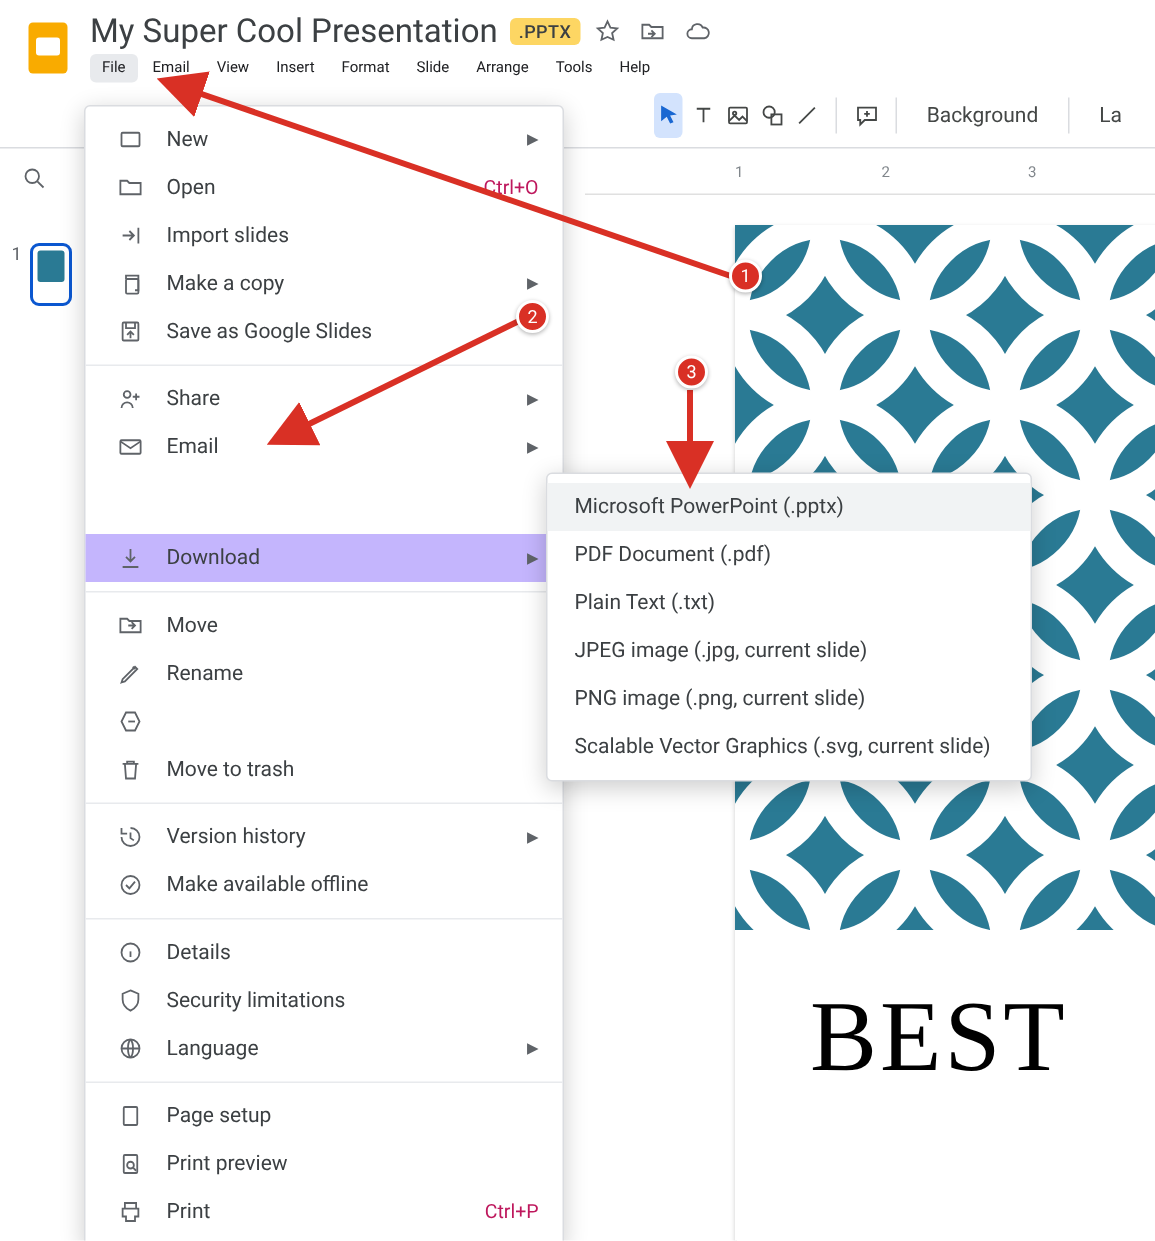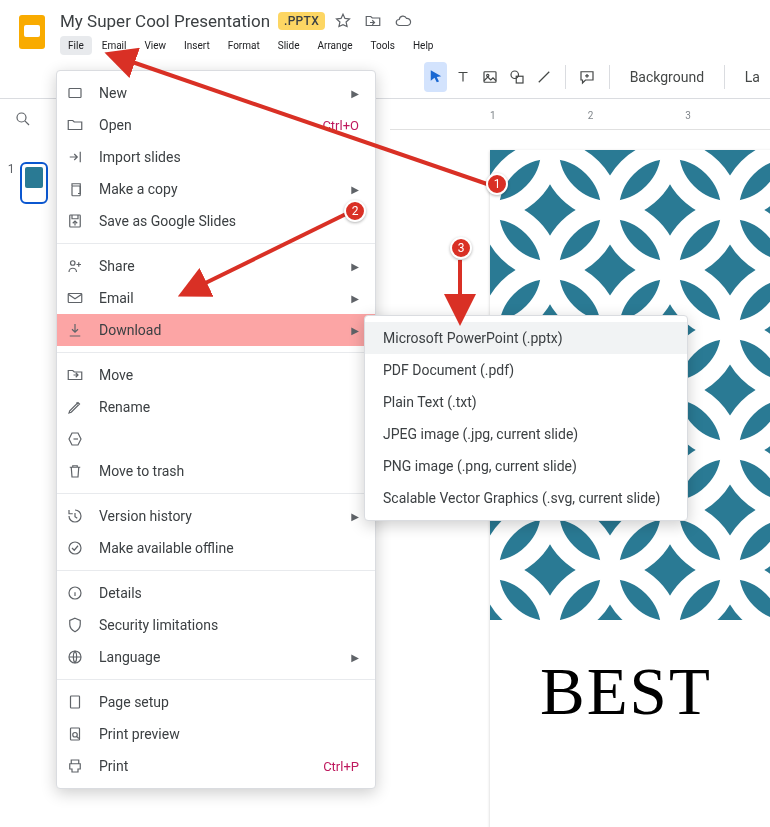--- a/index.html
+++ b/index.html
@@ -38,21 +38,21 @@
     width: 16px; height: 12px;
     background: #fff;
     border-radius: 2px;
   }
   .title-block { flex: 1; }
   .title-row {
     display: flex; align-items: center; gap: 8px;
     height: 26px;
   }
   .doc-title {
-    font-size: 17px; color: #3c4043;
+    font-size: 22px; color: #3c4043;
   }
   .pptx-badge {
     background: #fdd663;
     color: #3c4043;
     font-size: 12px;
     font-weight: 500;
     padding: 2px 6px;
     border-radius: 4px;
     letter-spacing: 0.3px;
   }
@@ -71,21 +71,21 @@
     cursor: pointer;
   }
   .menubar .menu-item.active {
     background: #e8eaed;
   }
   
   .toolbar {
     display: flex;
     align-items: center;
     gap: 4px;
-    padding: 6px 0;
+    padding: 6px 12px;
     border-bottom: 1px solid #dadce0;
     height: 44px;
   }
   .tb-spacer { flex: 0 0 420px; }
   .tb-btn {
     width: 30px; height: 30px;
     border-radius: 4px;
     display:flex;align-items:center;justify-content:center;
     color:#444746;
   }
@@ -128,26 +128,26 @@
     background: #fff;
     border: 1px solid #dadce0;
     border-radius: 4px;
     box-shadow: 0 4px 16px rgba(0,0,0,0.2);
     z-index: 100;
     padding: 6px 0;
   }
   .dd-row {
     display:flex; align-items:center;
     height: 32px;
-    padding: 0 16px 0 8px;
+    padding: 0 16px 0 20px;
     gap: 14px;
     color:#3c4043;
     position:relative;
   }
-  .dd-row.hover { background:#fca5a5; }
+  .dd-row.hover { background:#c4b5fd;margin-top:42px; }
   .dd-row .icon { width:20px; height:20px; flex:0 0 20px; display:flex;align-items:center;justify-content:center; color:#5f6368; }
   .dd-row .label { flex:1; font-size:14px; }
   .dd-row .shortcut { color:#be185d; font-size:13px; }
   .dd-row .caret { color:#5f6368; font-size:10px; }
   .dd-sep { height:1px; background:#e8eaed; margin:6px 0; }
   
   .submenu {
     position: absolute;
     left: 364px; top: 315px;
     width: 324px;

